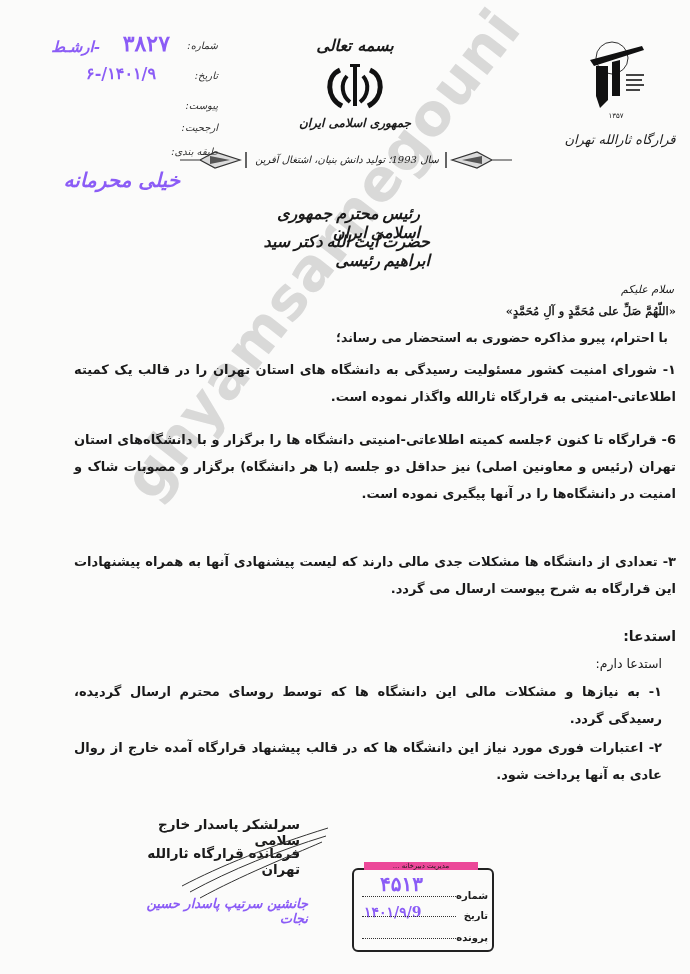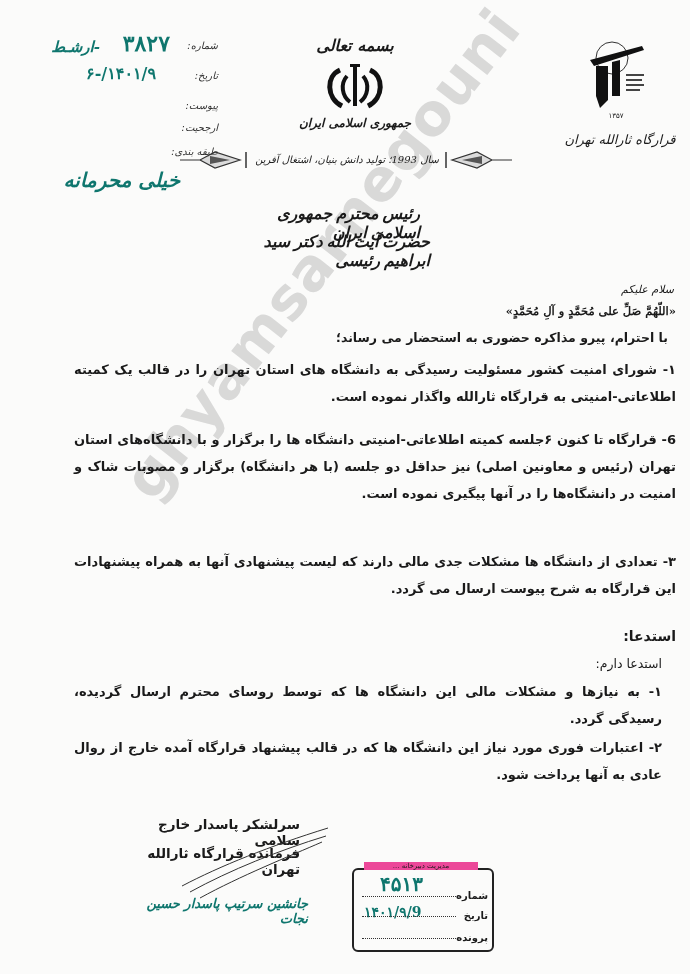--- a/index.html
+++ b/index.html
@@ -5,21 +5,21 @@
     html, body { margin: 0; padding: 0; }
     body {
       width: 690px; height: 974px; background: #fbfbfa; position: relative; overflow: hidden;
       font-family: "DejaVu Sans", sans-serif; color: #1a1a1a;
     }
     .abs { position: absolute; }
     .rtl { direction: rtl; text-align: right; }
 
     
     .meta-label { font-size: 10px; color: #333; font-style: italic; }
-    .hand { font-family: "DejaVu Serif", serif; font-style: italic; font-weight: bold; color: #0f766e; text-align: right; }
+    .hand { font-family: "DejaVu Serif", serif; font-style: italic; font-weight: bold; color: #8b5cf6; text-align: right; }
 
     
     .bism { font-size: 16px; font-weight: bold; font-style: italic; font-family: "DejaVu Serif", serif; }
     .republic { font-size: 12px; font-weight: bold; font-style: italic; font-family: "DejaVu Serif", serif; }
     .year-motto { font-size: 10px; font-style: italic; font-family: "DejaVu Serif", serif; white-space: nowrap; }
     .ornament {
       width: 70px; height: 20px; position: absolute;
     }
 
     

